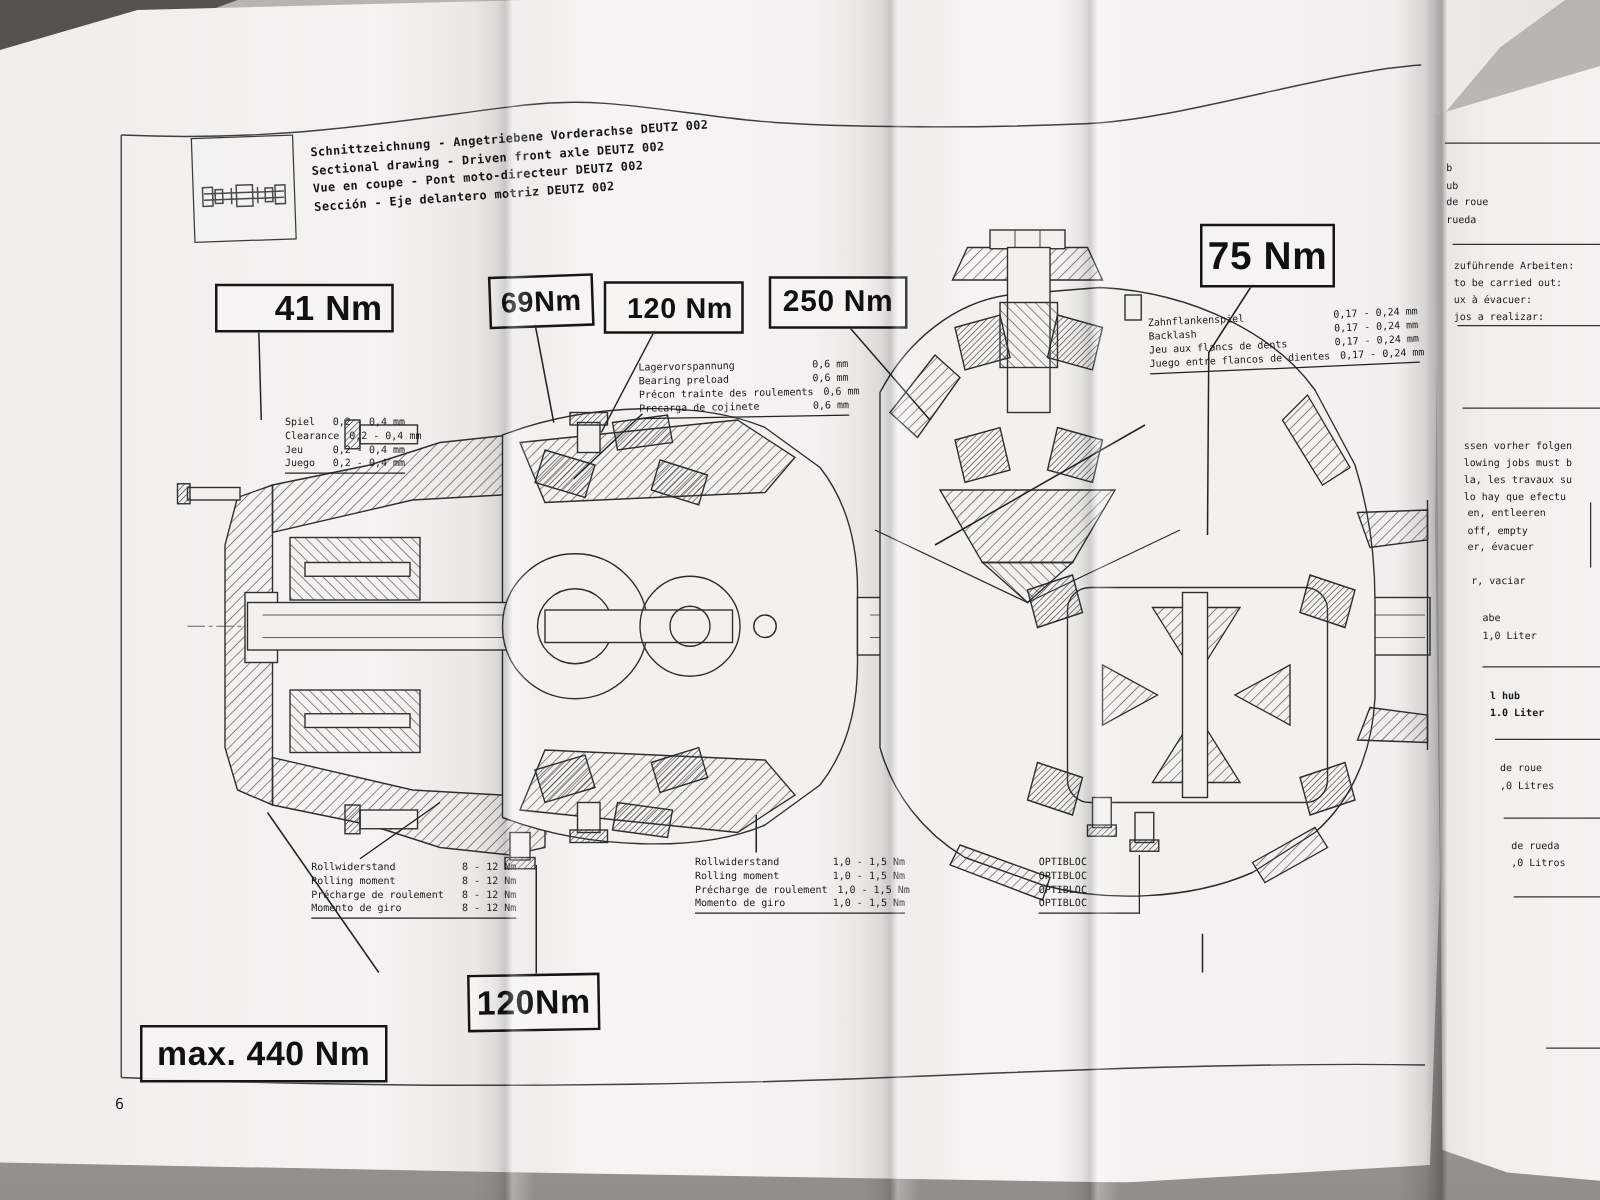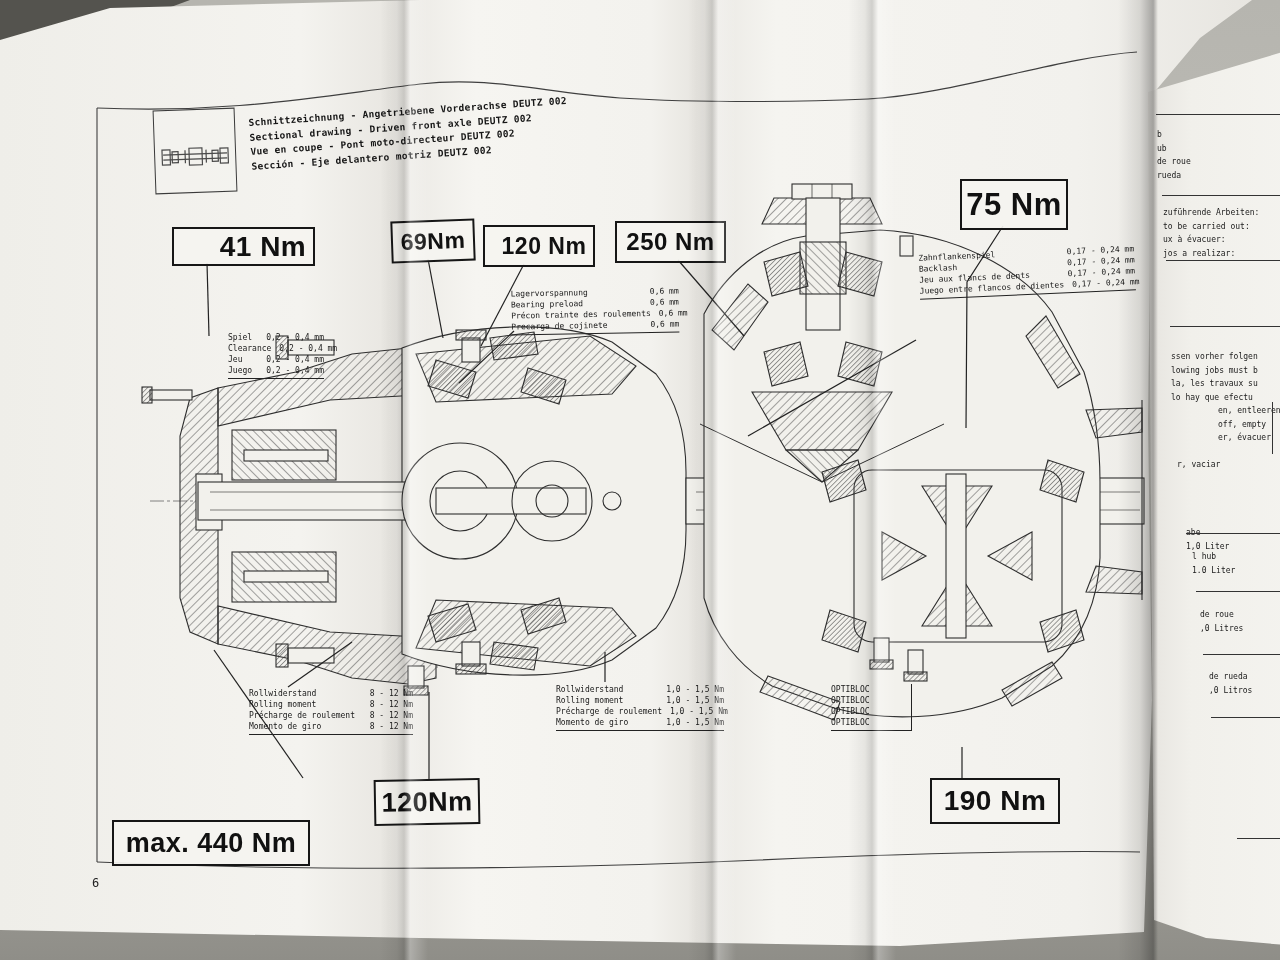--- a/index.html
+++ b/index.html
@@ -190,21 +190,20 @@
     <div>Sección - Eje delantero motriz DEUTZ 002</div>
   </div>
 
   <div class="tlabel" style="left:172px;top:227px;width:100px;height:35px;font-size:28px;padding-left:39px;">41 Nm</div>
   <div class="tlabel" style="left:391px;top:220px;width:80px;height:38px;font-size:23px;transform:rotate(-2deg);">69Nm</div>
   <div class="tlabel" style="left:483px;top:225px;width:98px;height:38px;font-size:23px;padding-left:10px;">120 Nm</div>
   <div class="tlabel" style="left:615px;top:221px;width:107px;height:38px;font-size:24px;">250 Nm</div>
   <div class="tlabel" style="left:960px;top:179px;width:104px;height:47px;font-size:31px;">75 Nm</div>
   <div class="tlabel" style="left:112px;top:778px;width:194px;height:42px;font-size:27px;margin-top:42px;">max. 440 Nm</div>
   <div class="tlabel" style="left:374px;top:779px;width:102px;height:42px;font-size:27px;transform:rotate(-1deg);">120Nm</div>
-  <div class="tlabel" style="left:930px;top:778px;width:126px;height:42px;font-size:28px;">190 Nm</div>
 
   <div class="spec" style="left:228px;top:292px;width:96px;margin-top:40px;">
     <div class="srow">
         <span>Spiel</span>
         <span>0,2 - 0,4 mm</span>
       </div>
     <div class="srow">
         <span>Clearance</span>
         <span>0,2 - 0,4 mm</span>
       </div>
@@ -313,35 +312,35 @@
     <div>jos a realizar:</div>
   </div>
   <div class="rrule" style="left:1166px;top:260px;width:114px;"></div>
   <div class="rrule" style="left:1170px;top:326px;width:110px;"></div>
   <div class="rp" style="left:1171px;top:350px;">
     <div>ssen vorher folgen</div>
     <div>lowing jobs must b</div>
     <div>la, les travaux su</div>
     <div>lo hay que efectu</div>
   </div>
-  <div class="rp" style="left:1174px;top:404px;margin-left:44px;">
+  <div class="rp" style="left:1174px;top:404px;">
     <div>en, entleeren</div>
     <div>off, empty</div>
     <div>er, évacuer</div>
   </div>
   <div class="rvbar" style="left:1272px;top:402px;height:52px;"></div>
   <div class="rp" style="left:1177px;top:458px;">
     <div>r, vaciar</div>
   </div>
-  <div class="rp rp2" style="left:1186px;top:488px;margin-top:38px;">
+  <div class="rp rp2" style="left:1186px;top:488px;">
     <div>abe</div>
     <div>1,0 Liter</div>
   </div>
   <div class="rrule" style="left:1186px;top:533px;width:94px;"></div>
-  <div class="rp rp2" style="left:1192px;top:550px;">
+  <div class="rp rp2" style="left:1192px;top:550px;font-weight:bold;">
     <div>l hub</div>
     <div>1.0 Liter</div>
   </div>
   <div class="rrule" style="left:1196px;top:591px;width:84px;"></div>
   <div class="rp rp2" style="left:1200px;top:608px;">
     <div>de roue</div>
     <div>,0 Litres</div>
   </div>
   <div class="rrule" style="left:1203px;top:654px;width:77px;"></div>
   <div class="rp rp2" style="left:1209px;top:670px;">

